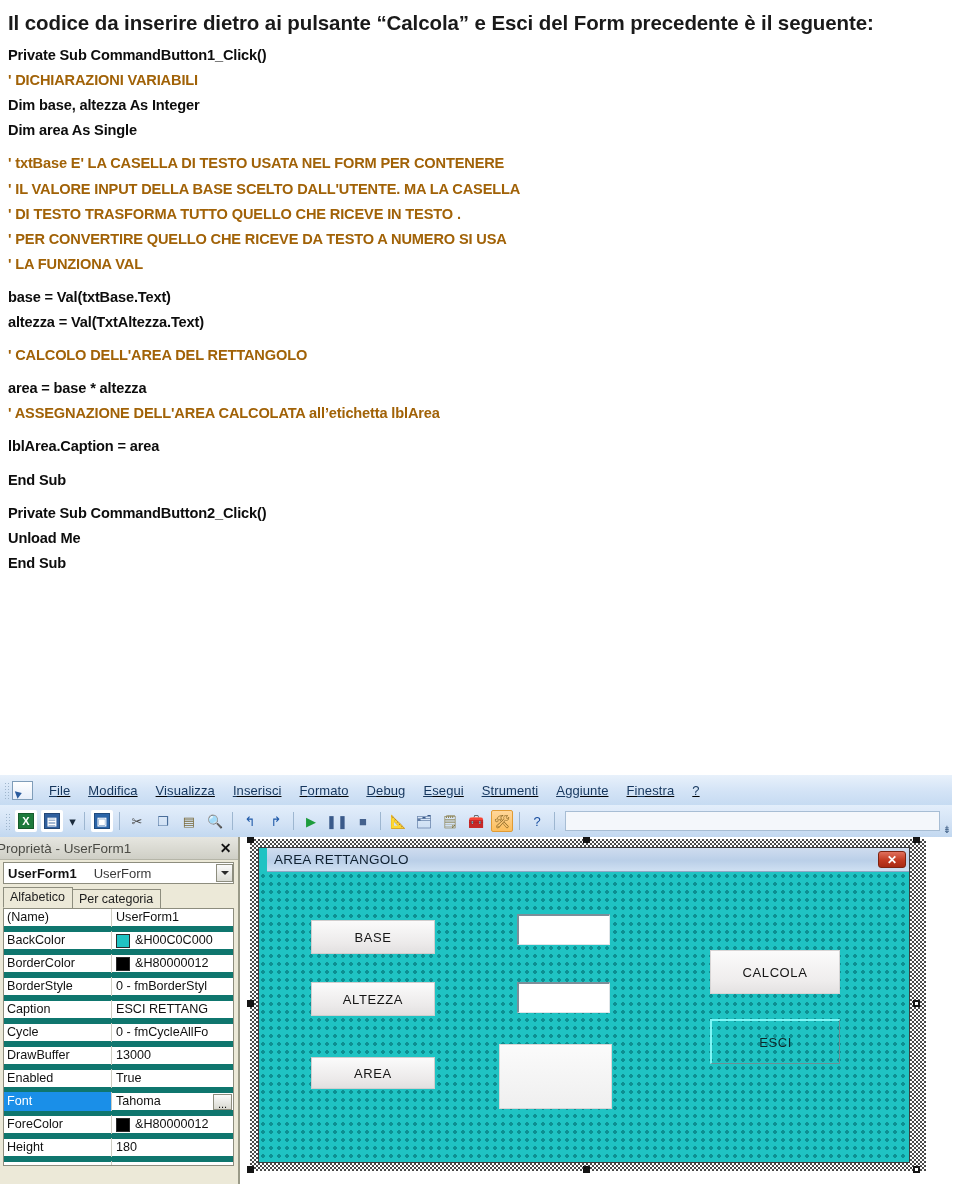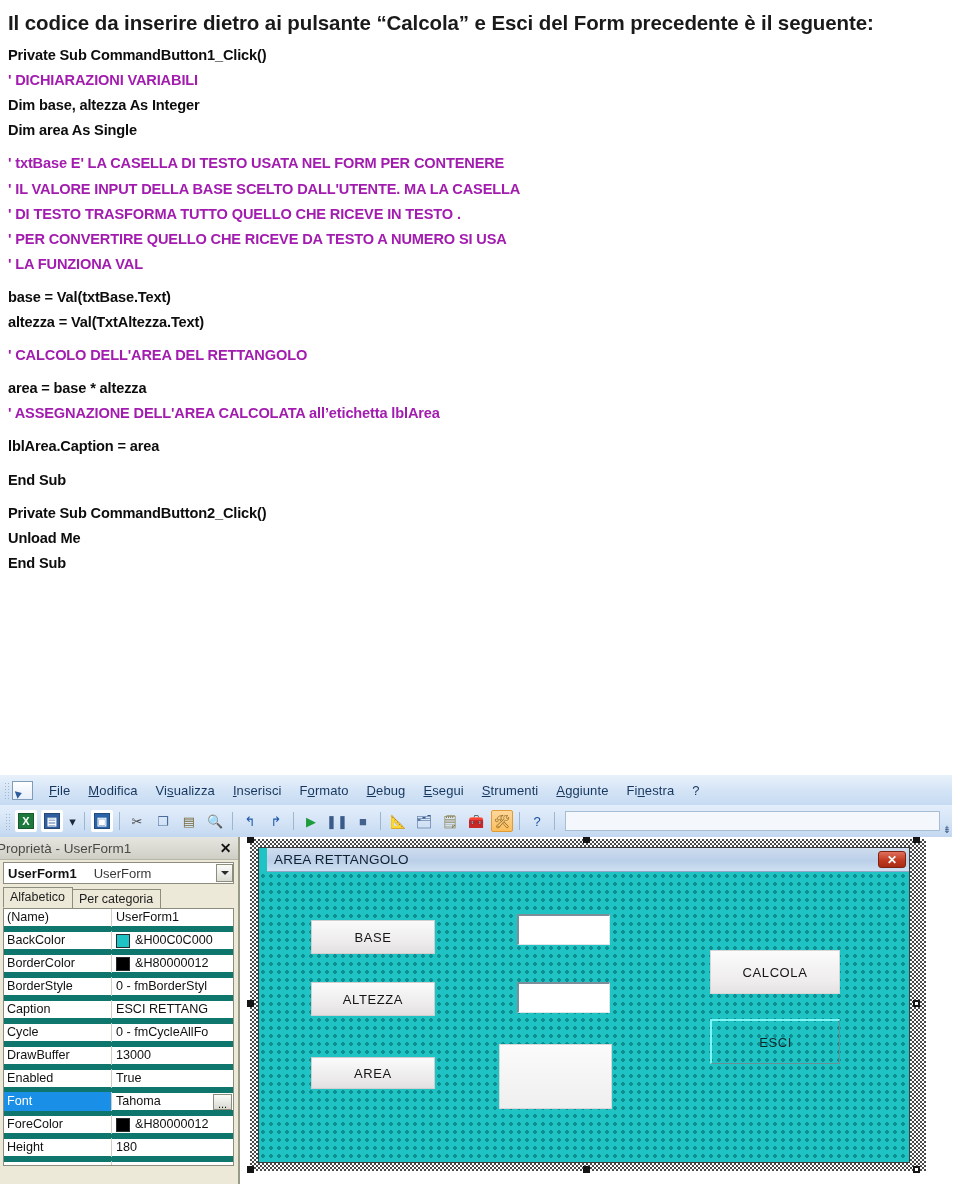--- a/index.html
+++ b/index.html
@@ -32,21 +32,21 @@
   }
   .code-block {
     padding: 6px 10px 0 8px;
     font-size: 14.6px;
     font-weight: bold;
     line-height: 1.72;
     color: #0d0d0d;
     letter-spacing: -0.15px;
   }
   .code-line { white-space: pre-wrap; }
-  .code-line.comment { color: #a21caf; }
+  .code-line.comment { color: #a16207; }
   .code-line.blank { height: 8px; }
 
   
   .ide {
     position: absolute;
     left: 0;
     top: 775px;
     width: 952px;
     height: 409px;
     background: #ffffff;
@@ -449,21 +449,21 @@
       <div class="code-line">Unload Me</div>
       <div class="code-line">End Sub</div>
     </div>
 </div>
 
 <div class="ide">
 
   <div class="ide-menubar">
     <div class="grip"></div>
     <div class="menu-app-icon"></div>
-    <div id="menu-items" style="display:flex;align-items:flex-start;">
+    <div id="menu-items" style="display:flex;align-items:flex-start;text-decoration:underline;">
         <div class="menu-item"><u>F</u>ile</div>
         <div class="menu-item"><u>M</u>odifica</div>
         <div class="menu-item">Vi<u>s</u>ualizza</div>
         <div class="menu-item"><u>I</u>nserisci</div>
         <div class="menu-item">F<u>o</u>rmato</div>
         <div class="menu-item"><u>D</u>ebug</div>
         <div class="menu-item"><u>E</u>segui</div>
         <div class="menu-item"><u>S</u>trumenti</div>
         <div class="menu-item"><u>A</u>ggiunte</div>
         <div class="menu-item">Fi<u>n</u>estra</div>

